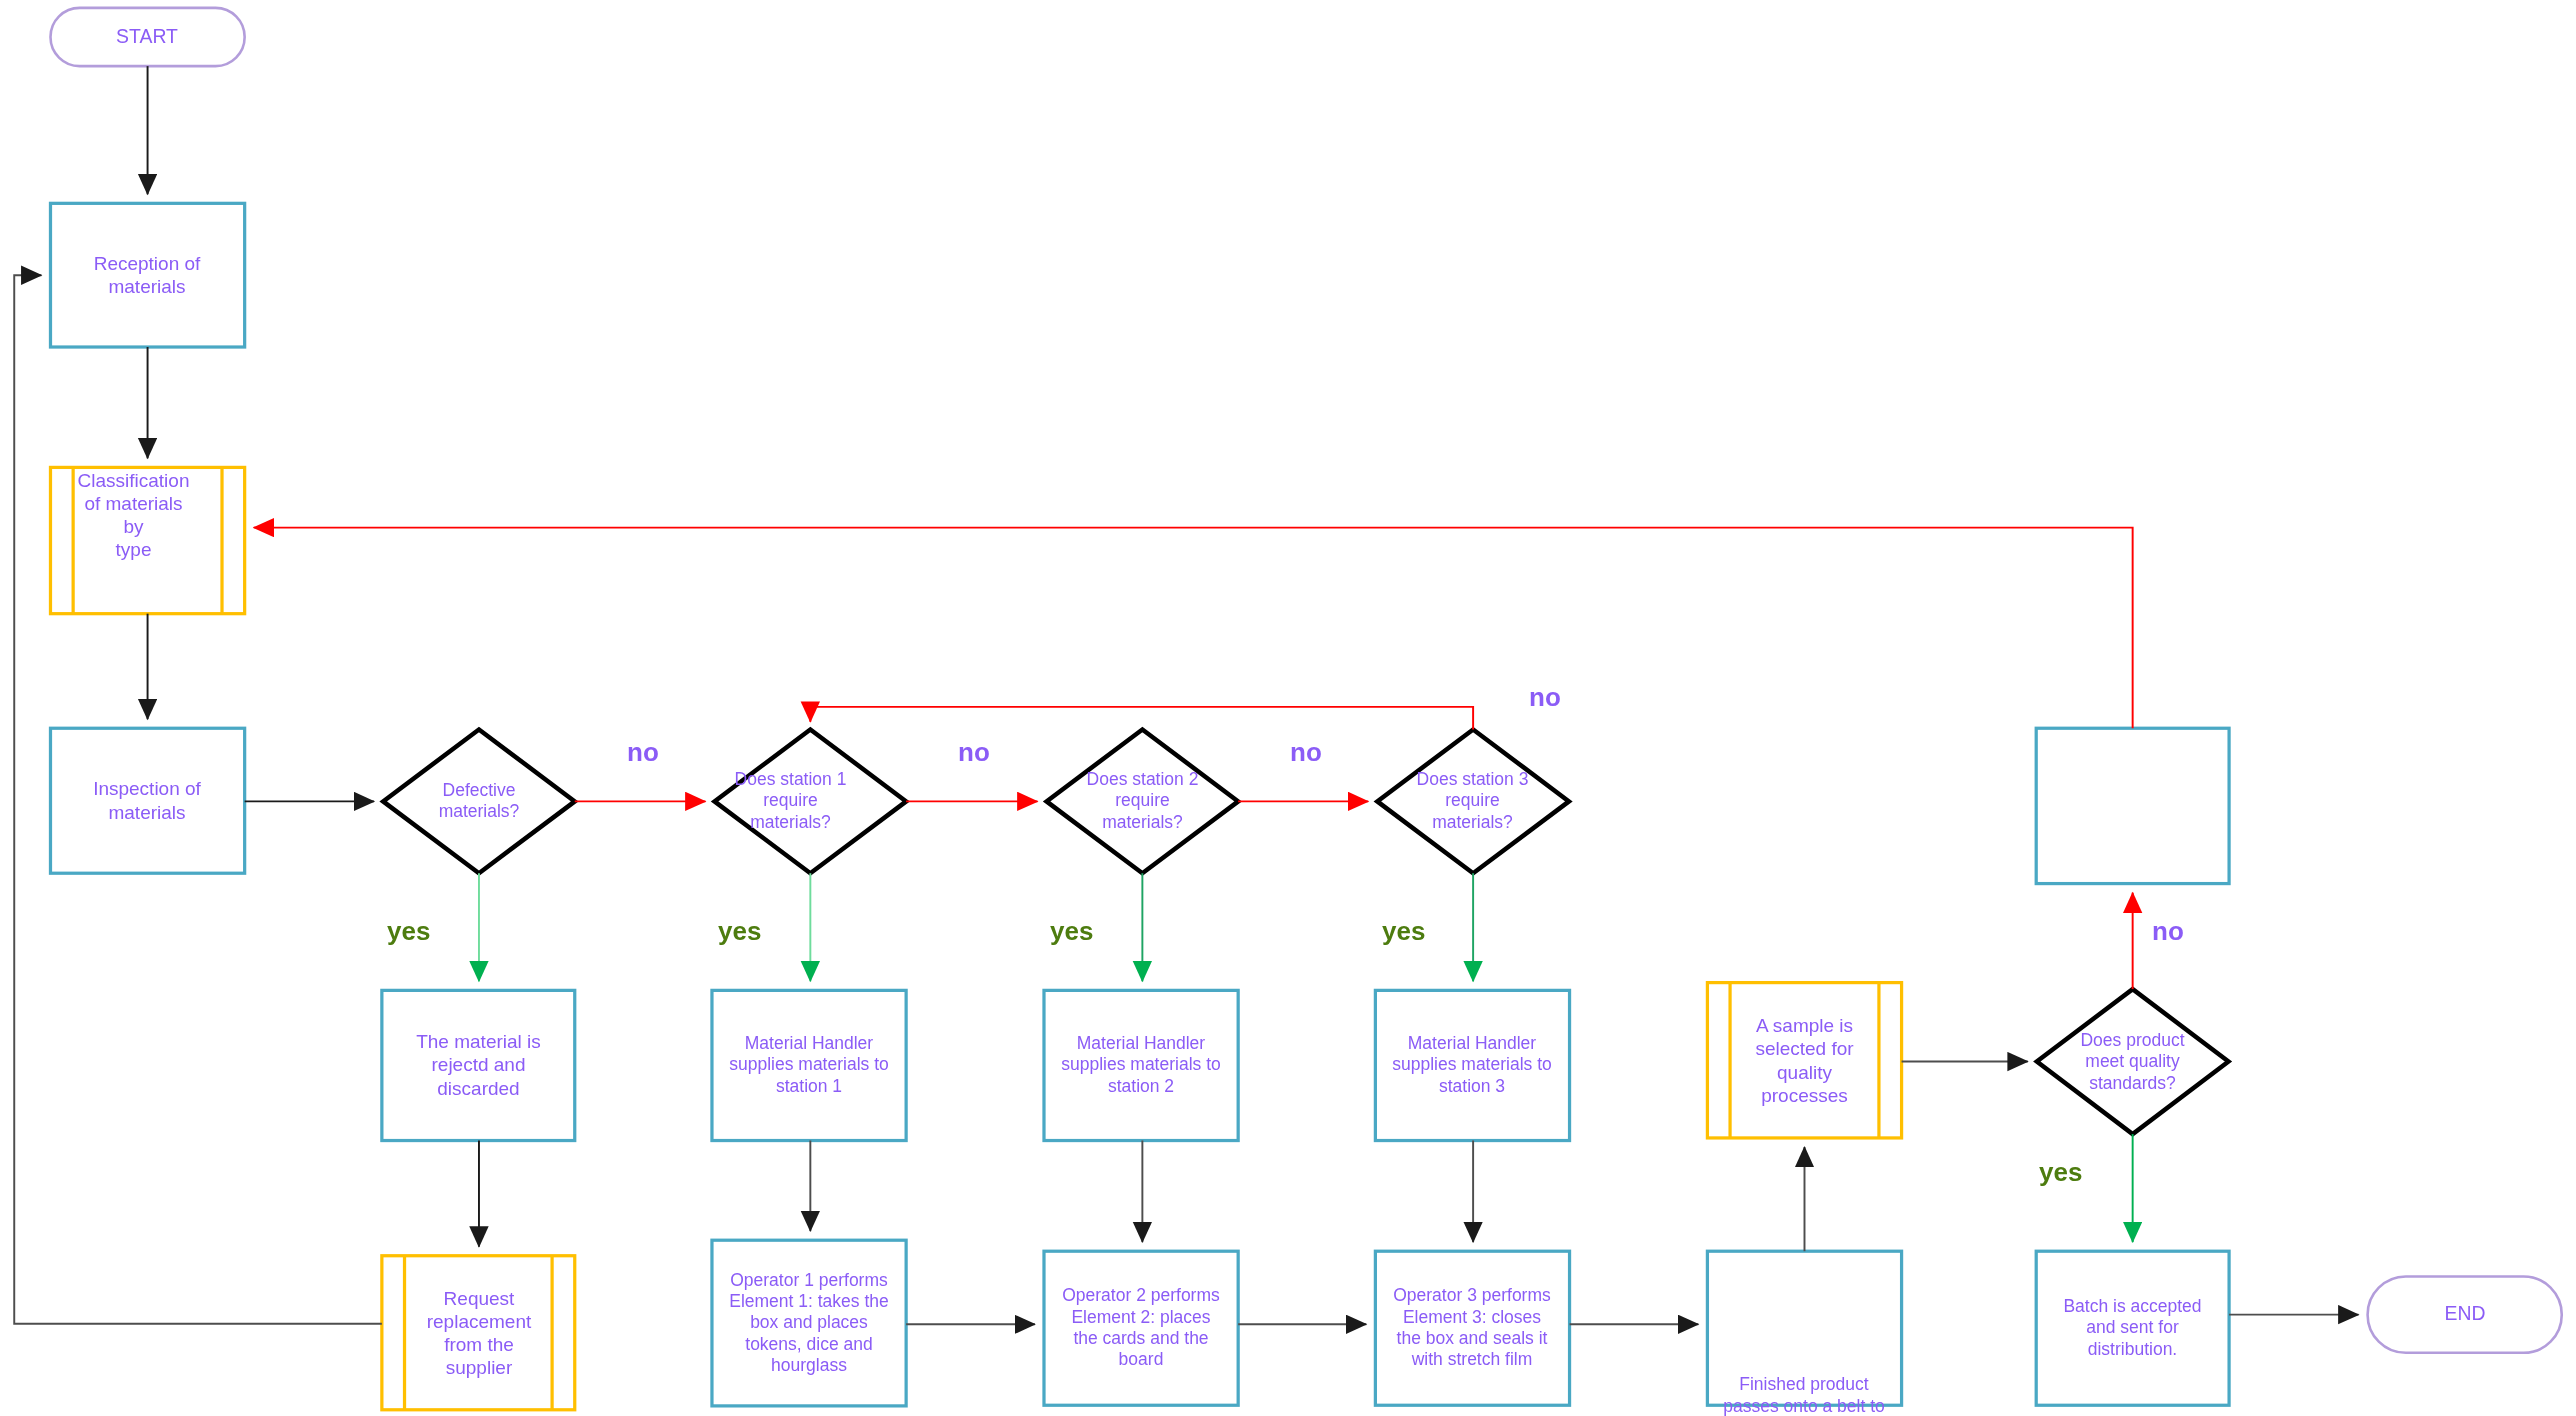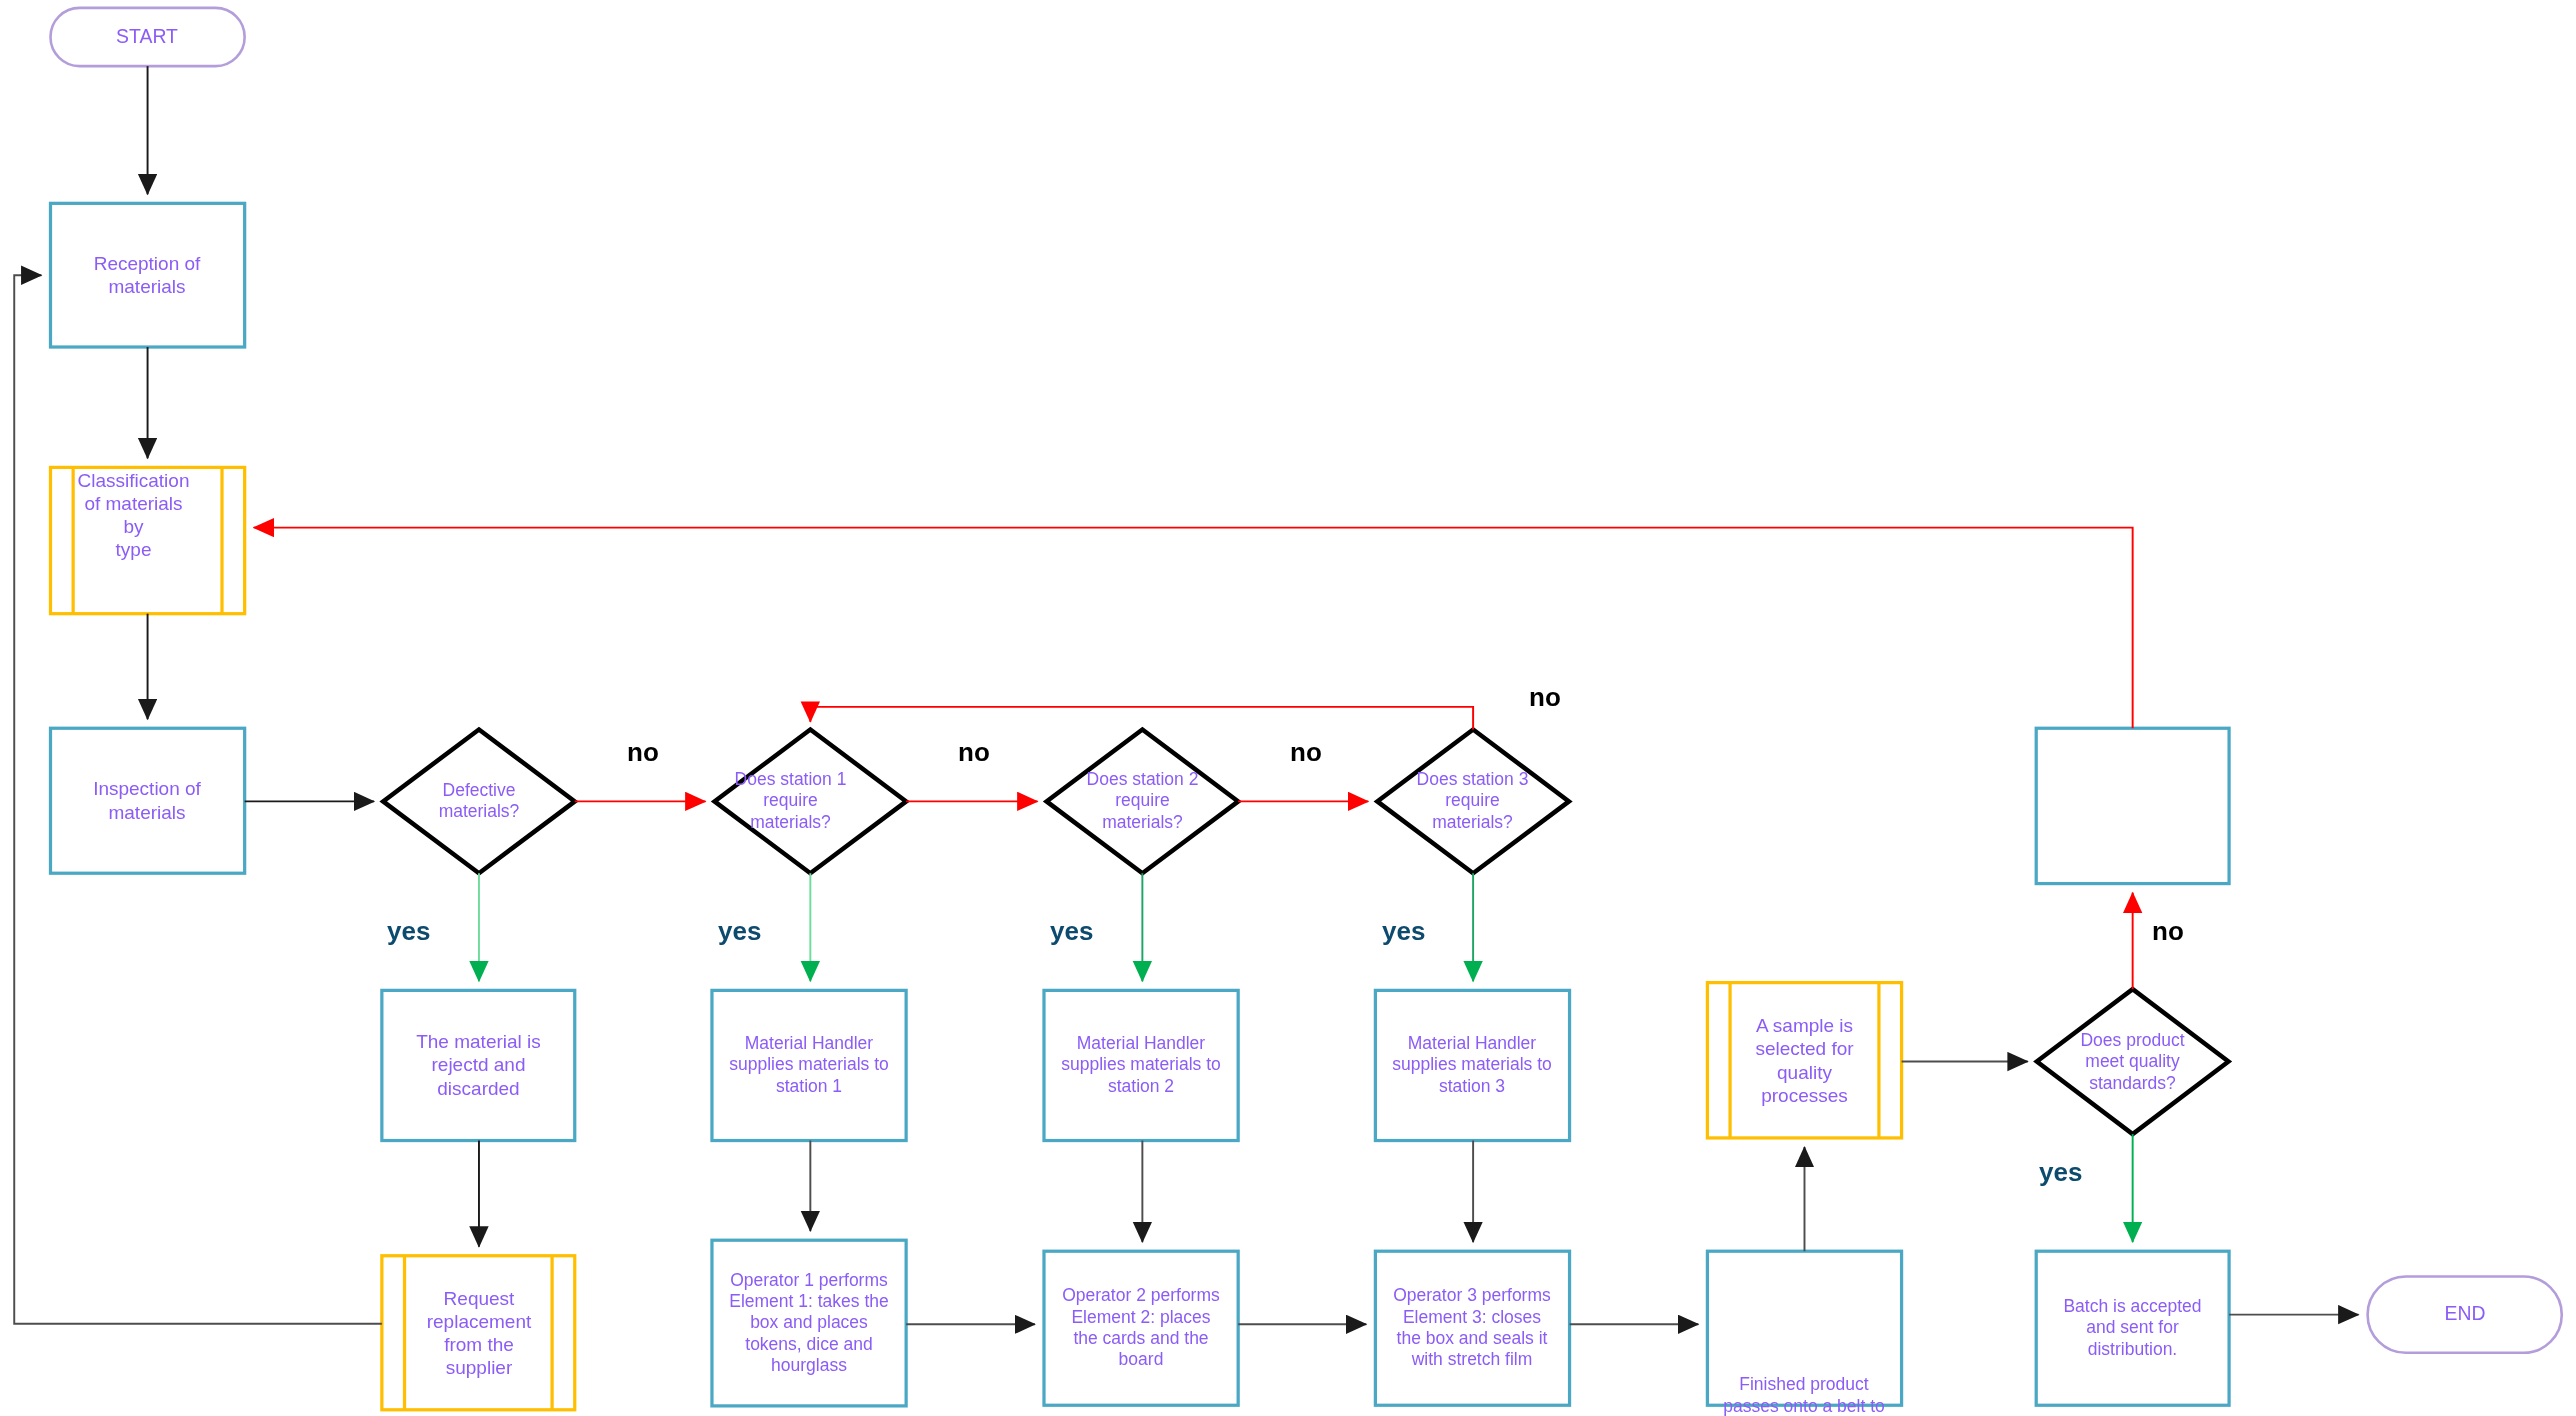--- a/index.html
+++ b/index.html
@@ -9,22 +9,22 @@
   .nodeLabel{
     position:absolute;display:flex;align-items:center;justify-content:center;
     text-align:center;color:#8b5cf6;line-height:1.22;
     pointer-events:none;white-space:pre-line;
   }
   .lbl-term{font-size:19.4px;}
   .lbl-proc{font-size:19px;}
   .lbl-proc-sm{font-size:17.5px;}
   .lbl-dec{font-size:17.5px;}
   .edgeLabel{position:absolute;font-size:26px;font-weight:bold;line-height:1;}
-  .edge-no{color:#000000;}
-  .edge-yes{color:#0c4a6e;}
+  .edge-no{color:#8b5cf6;}
+  .edge-yes{color:#4d7c0f;}
 </style>
 </head>
 <body>
 
 <div id="stage">
 
   <svg id="flow" viewBox="0 0 3980 2189">
     <defs>
       <marker id="ah-dark" markerWidth="12" markerHeight="12" refX="10.5" refY="5" orient="auto" markerUnits="strokeWidth">
         <path d="M0,0 L11,5 L0,10 z" fill="#1a1a1a"></path>

